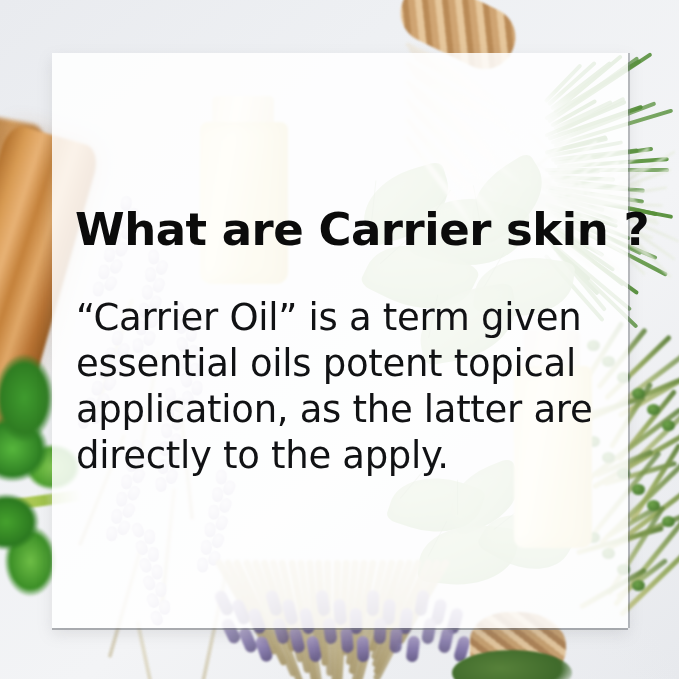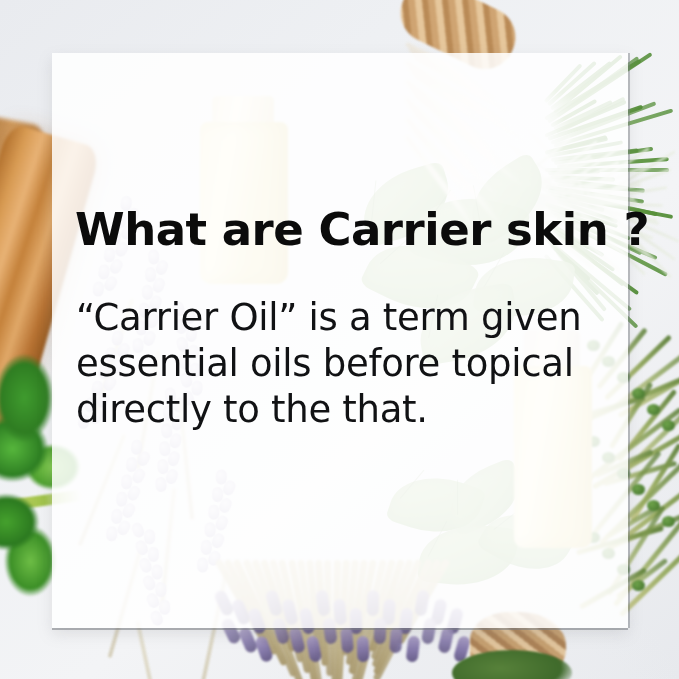--- a/index.html
+++ b/index.html
@@ -525,19 +525,20 @@
     <div class="knot-green"></div>
   </div>
 
   <div class="card">
     <div class="card-inner">
 
       <h1 class="title">What are Carrier skin ?</h1>
 
       <div class="body-copy">
         <span class="ln">“Carrier Oil” is a term given</span>
-        <span class="ln">essential oils before topical</span>
-        <span class="ln">directly to the that.</span>
+        <span class="ln">essential oils potent topical</span>
+        <span class="ln">application, as the latter are</span>
+        <span class="ln">directly to the apply.</span>
       </div>
 
     </div>
   </div>
 </div>
 
 </body></html>

